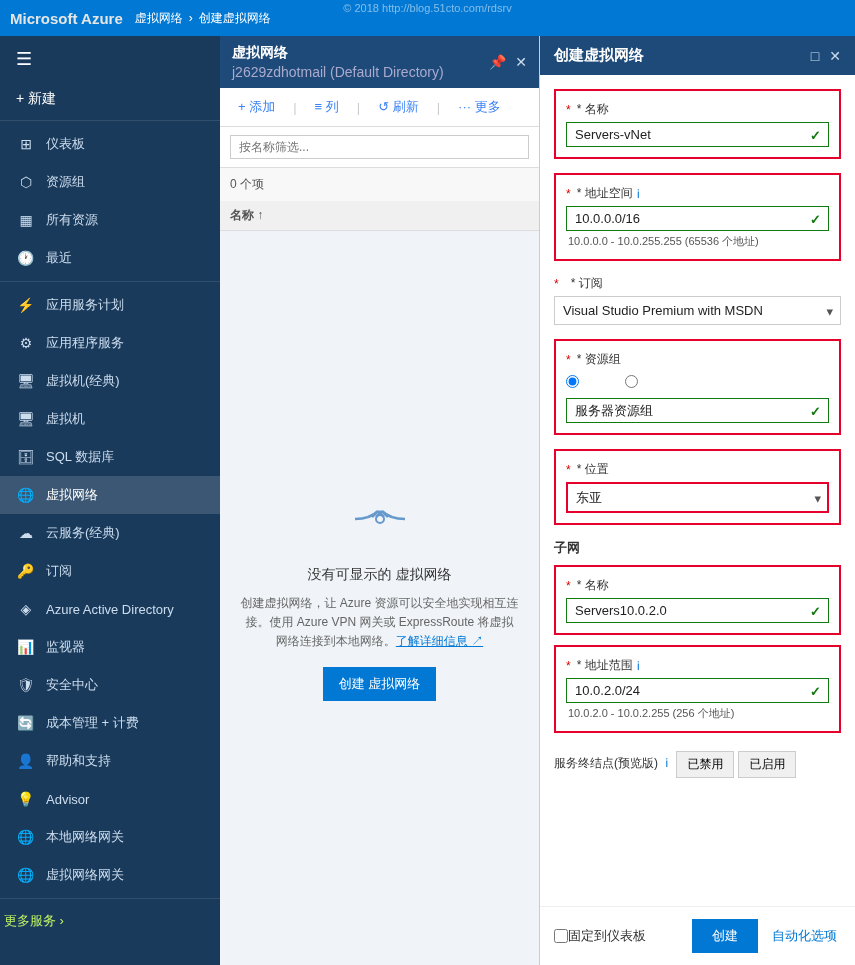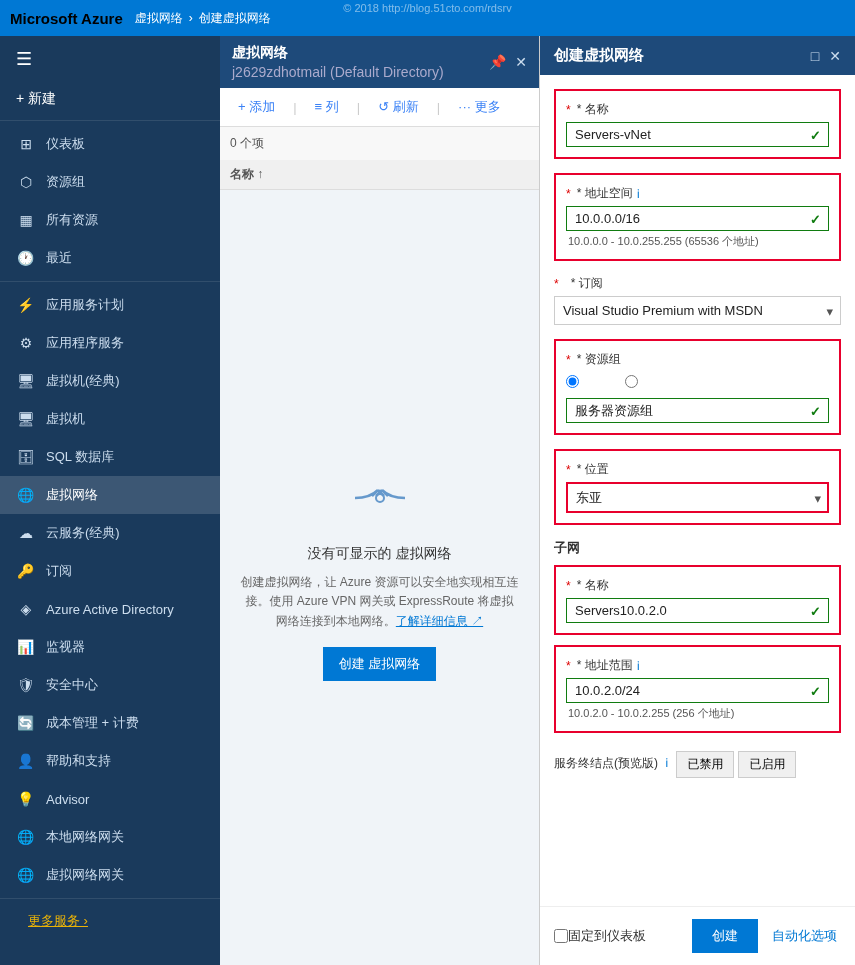--- a/index.html
+++ b/index.html
@@ -10,21 +10,21 @@
       height: 36px;
       display: flex;
       align-items: center;
       padding: 0 10px;
       gap: 12px;
       font-size: 12px;
       color: #fff;
       flex-shrink: 0;
     }
     .top-bar .logo { font-size: 15px; font-weight: 600; color: #fff; display: flex; align-items: center; gap: 6px; }
-    .top-bar .logo span { color: #000000; }
+    .top-bar .logo span { color: #e5e5e5; }
     .breadcrumb { display: flex; align-items: center; gap: 6px; font-size: 12px; }
     .watermark { position: absolute; top: 2px; left: 0; right: 0; text-align: center; font-size: 11px; color: rgba(255,255,255,0.5); pointer-events: none; }
 
     .main-layout { display: flex; flex: 1; overflow: hidden; }
 
     
     .sidebar {
       width: 220px;
       background: #1a3a5c;
       display: flex;
@@ -61,21 +61,21 @@
       width: 20px;
       height: 20px;
       display: flex;
       align-items: center;
       justify-content: center;
       flex-shrink: 0;
       font-size: 14px;
     }
     .sidebar-label { font-size: 13px; }
     .sidebar-divider { height: 1px; background: rgba(255,255,255,0.1); margin: 4px 0; }
-    .sidebar-more { display: flex; align-items: center; gap: 8px; padding: 9px 28px; color: #eab308; cursor: pointer; font-size: 13px; text-decoration: underline; }
+    .sidebar-more { display: flex; align-items: center; gap: 8px; padding: 9px 4px; color: #bef264; cursor: pointer; font-size: 13px; }
 
     
     .content-area {
       flex: 1;
       display: flex;
       overflow: hidden;
       background: #1e4a7a;
     }
 
     
@@ -441,20 +441,23 @@
       <div class="panel-toolbar">
         <button class="toolbar-btn">+ 添加</button>
         <span class="toolbar-sep">|</span>
         <button class="toolbar-btn">≡ 列</button>
         <span class="toolbar-sep">|</span>
         <button class="toolbar-btn">↺ 刷新</button>
         <span class="toolbar-sep">|</span>
         <button class="toolbar-btn">··· 更多</button>
       </div>
 
+      <div class="panel-search">
+        <input type="text" placeholder="按名称筛选..." style="">
+      </div>
 
       <div class="panel-count">0 个项</div>
 
       <div class="panel-col-header">
         <span>名称 ↑</span>
       </div>
 
       <div class="panel-empty">
         <div class="panel-empty-icon">
           

